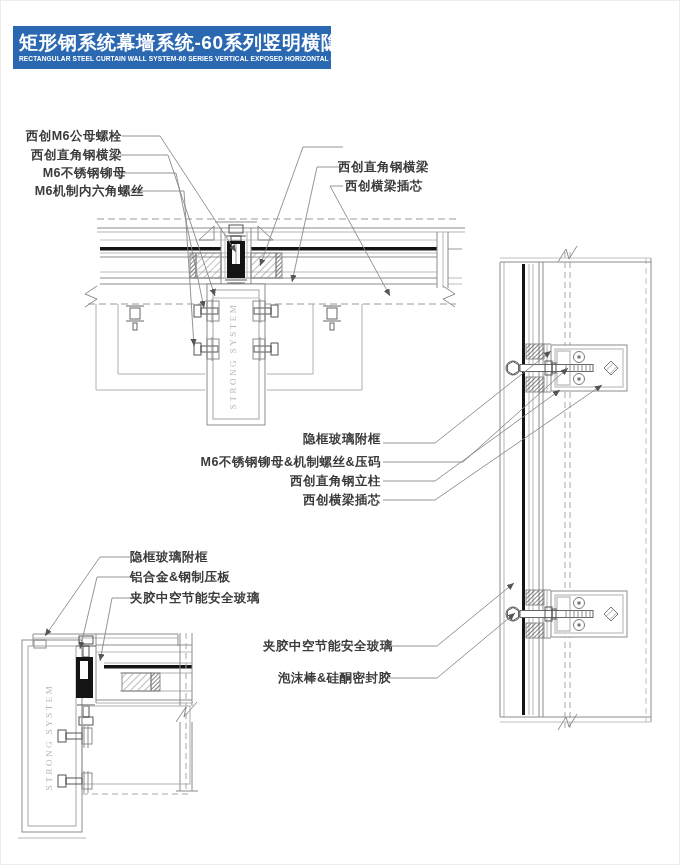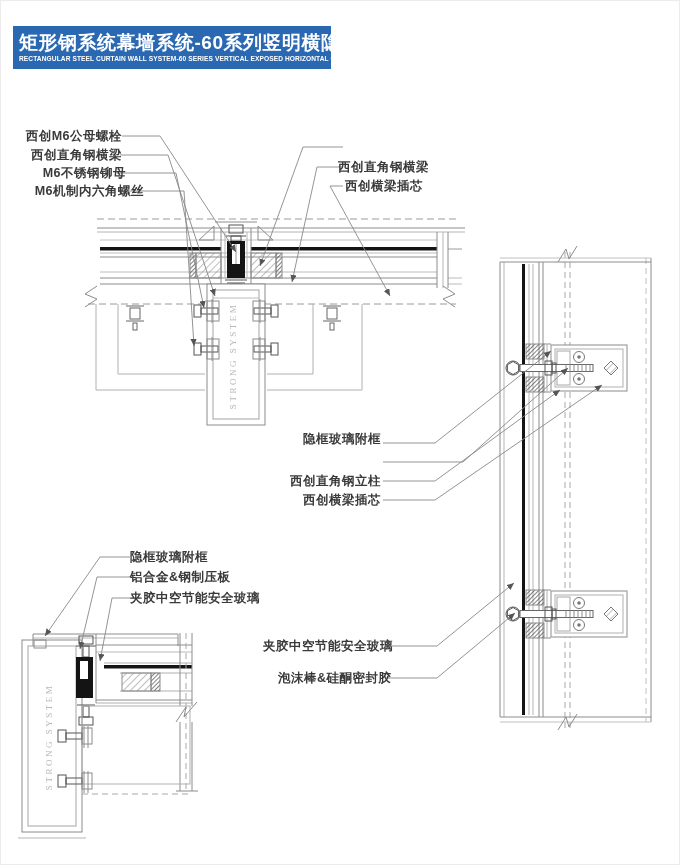--- a/index.html
+++ b/index.html
@@ -268,20 +268,21 @@
 
   <div class="lbl r" style="right:558px;top:129px">西创M6公母螺栓</div>
   <div class="lbl r" style="right:558px;top:148px">西创直角钢横梁</div>
   <div class="lbl r" style="right:554px;top:166px">M6不锈钢铆母</div>
   <div class="lbl r" style="right:536px;top:184px">M6机制内六角螺丝</div>
 
   <div class="lbl" style="left:338px;top:160px">西创直角钢横梁</div>
   <div class="lbl" style="left:345px;top:179px">西创横梁插芯</div>
 
   <div class="lbl r" style="right:299px;top:432px">隐框玻璃附框</div>
+  <div class="lbl r" style="right:299px;top:455px">M6不锈钢铆母&amp;机制螺丝&amp;压码</div>
   <div class="lbl r" style="right:299px;top:474px">西创直角钢立柱</div>
   <div class="lbl r" style="right:299px;top:493px">西创横梁插芯</div>
 
   <div class="lbl" style="left:130px;top:550px">隐框玻璃附框</div>
   <div class="lbl" style="left:130px;top:570px">铝合金&amp;钢制压板</div>
   <div class="lbl" style="left:130px;top:591px">夹胶中空节能安全玻璃</div>
 
   <div class="lbl" style="left:263px;top:639px">夹胶中空节能安全玻璃</div>
   <div class="lbl" style="left:278px;top:671px">泡沫棒&amp;硅酮密封胶</div>
 

